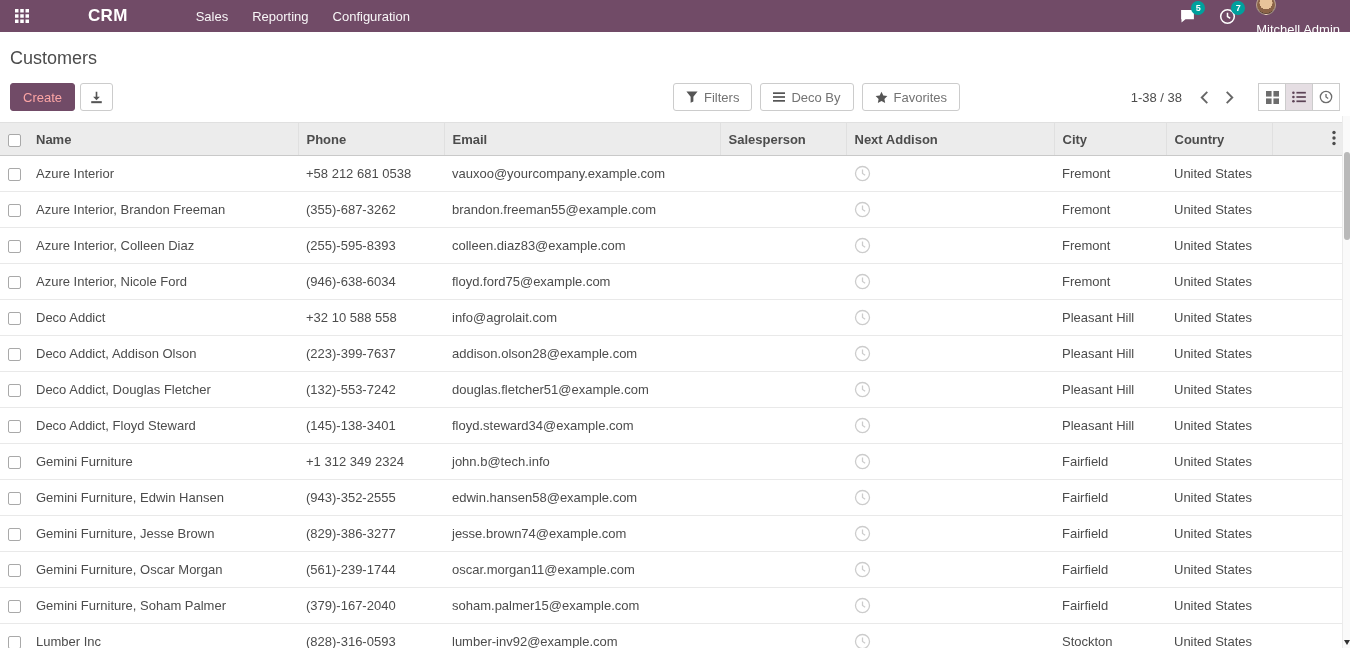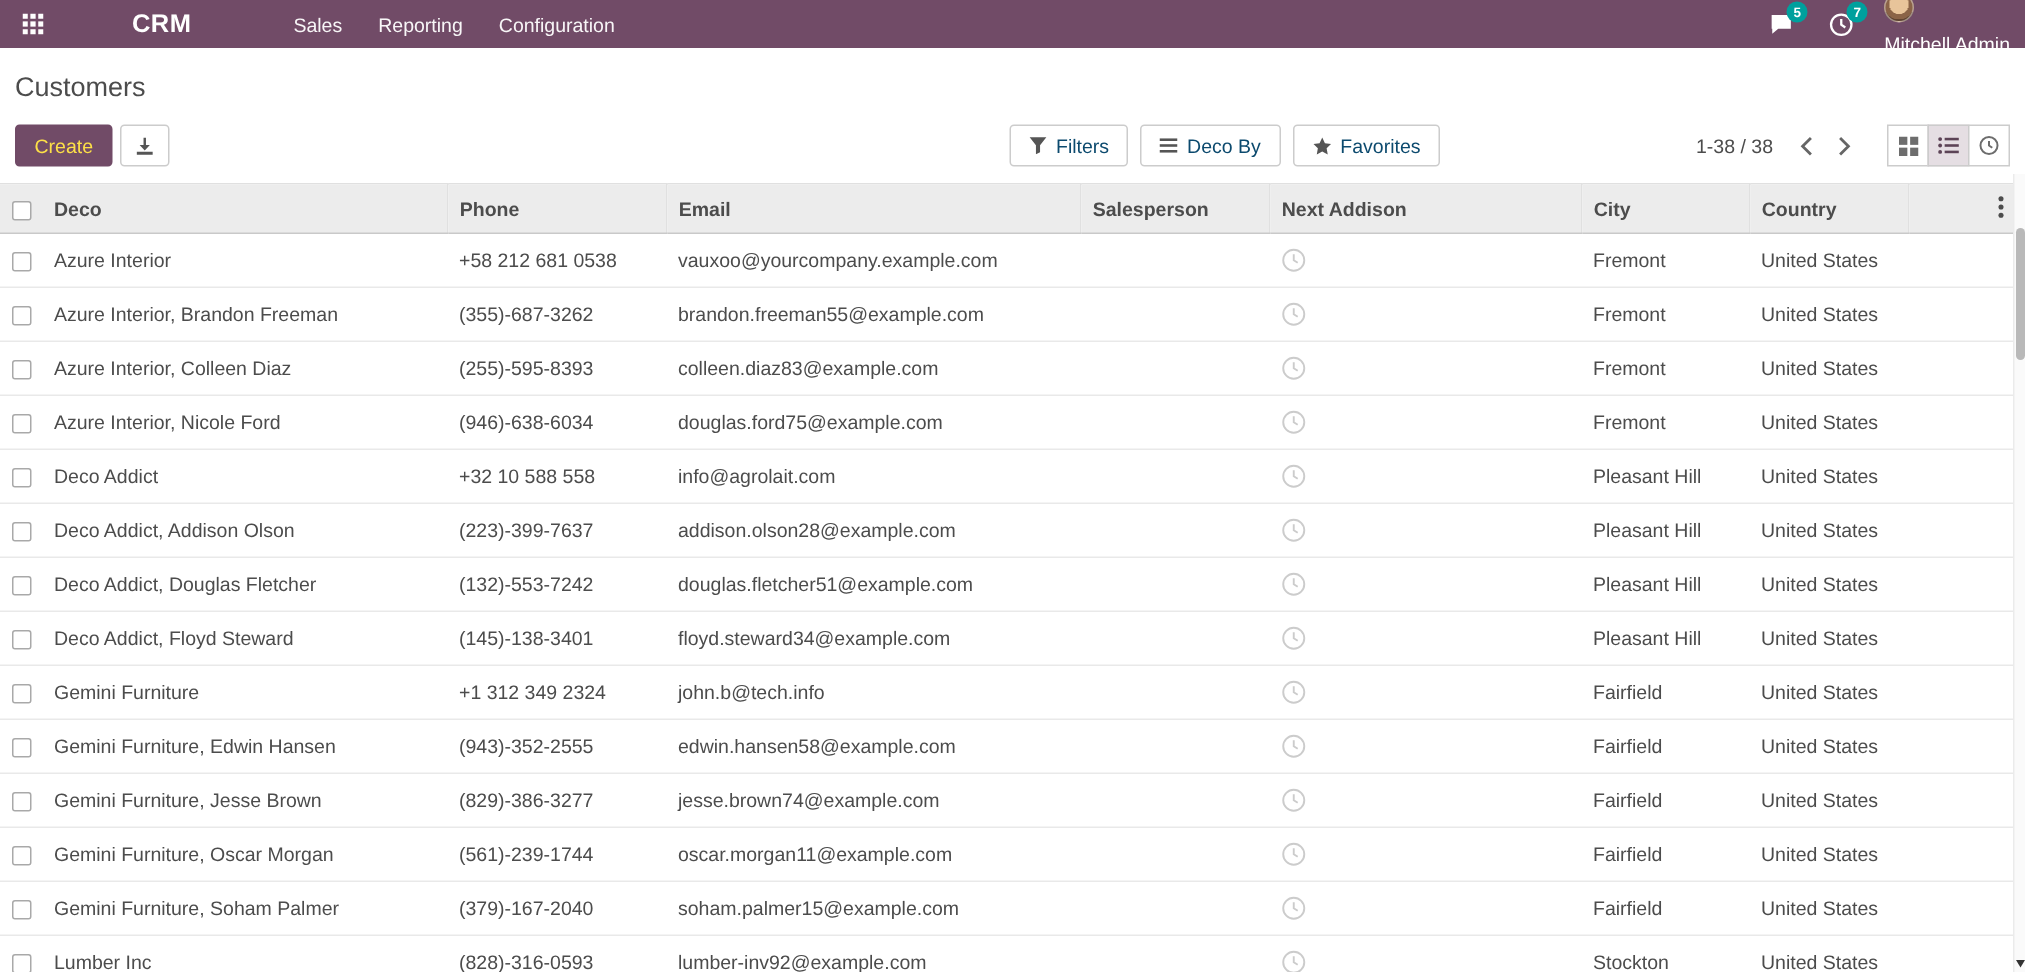--- a/index.html
+++ b/index.html
@@ -45,25 +45,25 @@
     width:100%; height:27px; border:1px solid #ccc; border-radius:0;
     padding:0 28px 0 10px; font-size:13px; font-family:inherit; color:#4c4c4c; outline:none;
   }
   .search-input::placeholder { color:#999; }
   .search-icon-btn { position:absolute; right:6px; top:5px; cursor:pointer; }
 
   .cp-row2 { height:30px; display:flex; align-items:center; margin-top:4px; }
   .row2-left { width:663px; display:flex; align-items:center; gap:5px; }
   .btn {
     font-family:inherit; font-size:13px; height:28px;
-    border:1px solid #ccc; background:#fff; color:#0c4a6e;
+    border:1px solid #ccc; background:#fff; color:#737373;
     border-radius:3px; padding:0 12px; cursor:pointer;
     display:inline-flex; align-items:center; gap:6px;
   }
-  .btn-primary { background:var(--primary); border-color:var(--primary); color:#fde047; }
+  .btn-primary { background:var(--primary); border-color:var(--primary); color:#fca5a5; }
   .icon-btn { padding:0 9px; }
   .row2-right { flex:1; display:flex; align-items:center; }
   .filter-group { display:flex; gap:8px; }
   .pager-zone { margin-left:auto; display:flex; align-items:center; gap:4px; }
   .pager-text { margin-right:8px; color:#4c4c4c; }
   .pager-btn { border:none; background:none; cursor:pointer; padding:2px 6px; display:flex; align-items:center; }
   .switcher { display:flex; margin-left:14px; margin-right:2px; }
   .switch-btn {
     width:28px; height:28px; border:1px solid #ccc; background:#fff;
     display:flex; align-items:center; justify-content:center; cursor:pointer;
@@ -235,21 +235,21 @@
   </div>
 </div>
 
 <div class="table-wrap">
   <table>
     <thead>
       <tr>
         <th class="col-check">
           <span class="checkbox"></span>
         </th>
-        <th class="col-name">Deco</th>
+        <th class="col-name">Name</th>
           <th class="col-phone">Phone</th>
           <th class="col-email">Email</th>
           <th class="col-salesperson">Salesperson</th>
           <th class="col-next_activity">Next Addison</th>
           <th class="col-city">City</th>
           <th class="col-country">Country</th>
           <th class="col-opt">
           <svg width="4" height="16" viewBox="0 0 4 16" fill="#4c4c4c">
             <circle cx="2" cy="2.5" r="1.7"></circle>
               <circle cx="2" cy="8" r="1.7"></circle>
@@ -312,21 +312,21 @@
     <td class="col-city">Fremont</td>
     <td class="col-country">United States</td>
     <td class="col-opt"></td>
   </tr>
         <tr>
     <td class="col-check">
       <span class="checkbox"></span>
     </td>
     <td class="col-name">Azure Interior, Nicole Ford</td>
     <td class="col-phone">(946)-638-6034</td>
-    <td class="col-email">douglas.ford75@example.com</td>
+    <td class="col-email">floyd.ford75@example.com</td>
     <td class="col-salesperson"></td>
     <td class="col-next_activity">
       <svg class="clock-icon" width="17" height="17" viewBox="0 0 16 16" fill="none" stroke="#cccccc" stroke-width="1.2">
         <circle cx="8" cy="8" r="6.6"></circle>
               <path d="M8 4.3V8l2.5 1.6"></path>
       </svg>
     </td>
     <td class="col-city">Fremont</td>
     <td class="col-country">United States</td>
     <td class="col-opt"></td>

